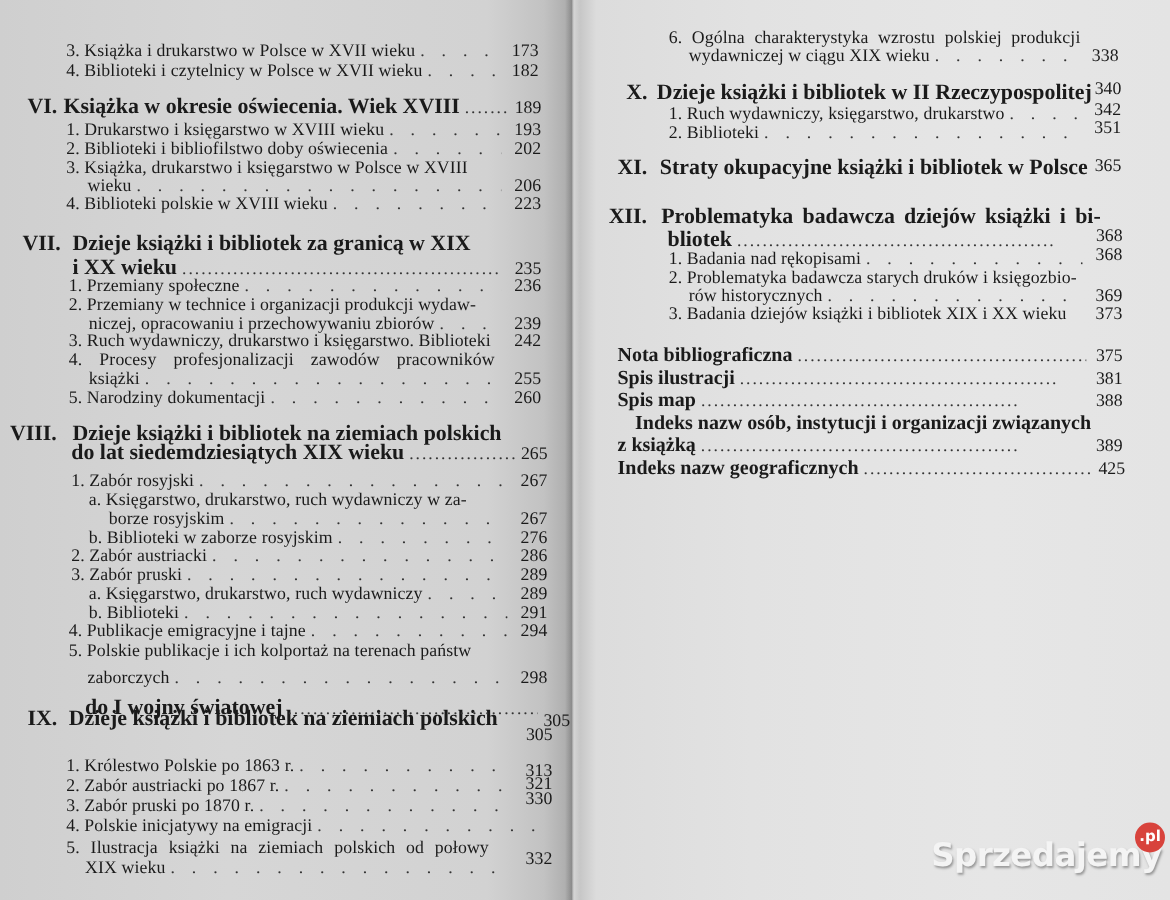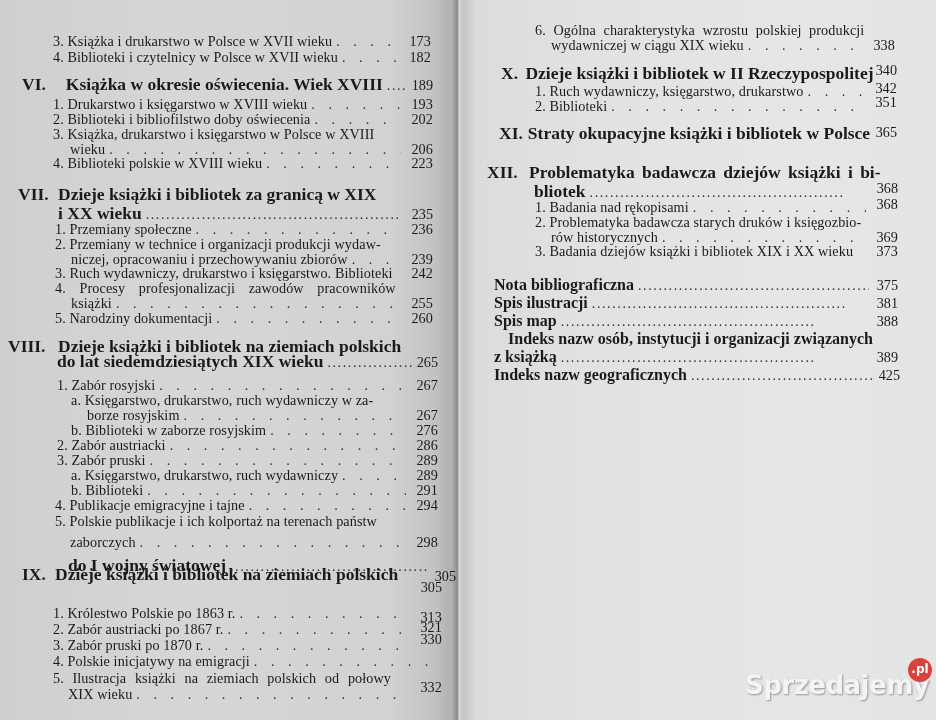--- a/index.html
+++ b/index.html
@@ -87,21 +87,21 @@
     <span class="pg">173</span>
   </div>
   <div class="line" style="left:53px; top:49px; width:378px;">
     <span class="txt">4. Biblioteki i czytelnicy w Polsce w XVII wieku</span>
     <span class="dots">. . . . . . . . . . . . . . . . . . . . . . . . . . . . . .</span>
     <span class="pg">182</span>
   </div>
 
   <div class="chapter" style="left:22px; top:75px; width:411px;">
     <span style="width:30px;">VI.</span>
-    <span class="txt" style="margin-left:20px;">Książka w okresie oświecenia. Wiek XVIII</span>
+    <span class="txt" style="margin-left:5px;">Książka w okresie oświecenia. Wiek XVIII</span>
     <span class="dots">..................................................</span>
     <span class="pg">189</span>
   </div>
   <div class="line" style="left:53px; top:96px; width:380px;">
     <span class="txt">1. Drukarstwo i księgarstwo w XVIII wieku</span>
     <span class="dots">. . . . . . . . . . . . . . . . . . . . . . . . . . . . . .</span>
     <span class="pg">193</span>
   </div>
   <div class="line" style="left:53px; top:111px; width:380px;">
     <span class="txt">2. Biblioteki i bibliofilstwo doby oświecenia</span>
@@ -283,21 +283,21 @@
     <span class="dots">. . . . . . . . . . . . . . . . . . . . . . . . . . . . . .</span>
     <span class="pg" style="position:relative; top:-3px;">342</span>
   </div>
   <div class="line" style="left:77px; top:98px; width:362px;">
     <span class="txt">2. Biblioteki</span>
     <span class="dots">. . . . . . . . . . . . . . . . . . . . . . . . . . . . . .</span>
     <span class="pg" style="position:relative; top:-4px;">351</span>
   </div>
 
   <div class="chapter" style="left:36px; top:124px; width:403px;">
-    <span style="width:30px;text-align:right;">XI.</span>
+    <span style="width:30px;">XI.</span>
     <span class="txt" style="margin-left:5px;">Straty okupacyjne książki i bibliotek w Polsce</span>
     <span class="pg" style="position:relative; top:-2px;">365</span>
   </div>
 
   <div class="chapter" style="left:29px; top:163px; width:410px;">
     <span style="width:38px;">XII.</span>
     <span class="txt" style="margin-left:4px; word-spacing:3px;">Problematyka badawcza dziejów książki i bi-</span>
   </div>
   <div class="chapter" style="left:76px; top:182px; width:364px;">
     <span class="txt">bliotek</span>

